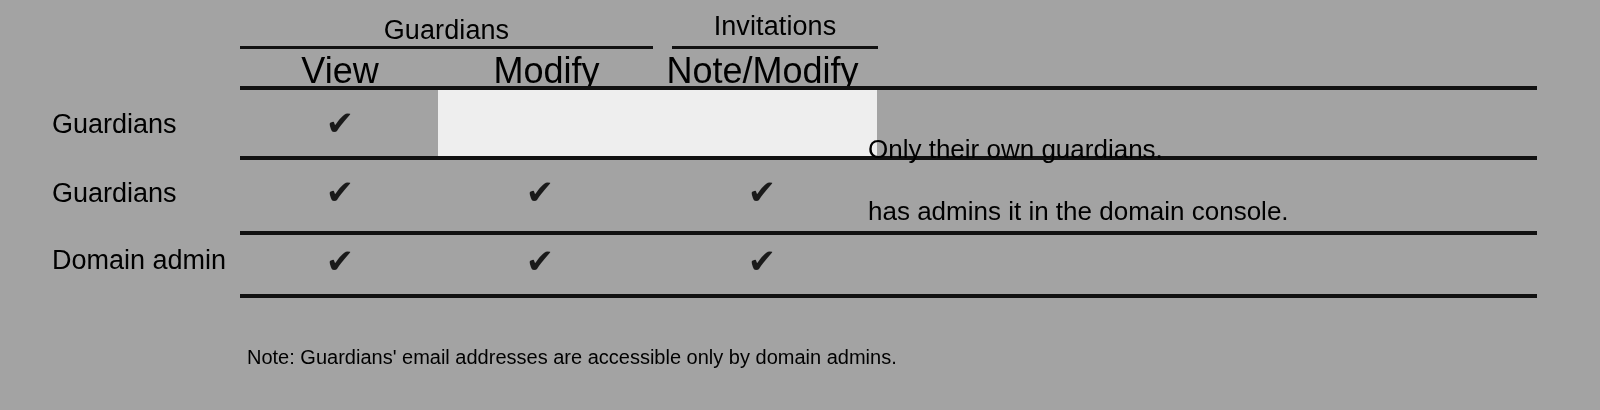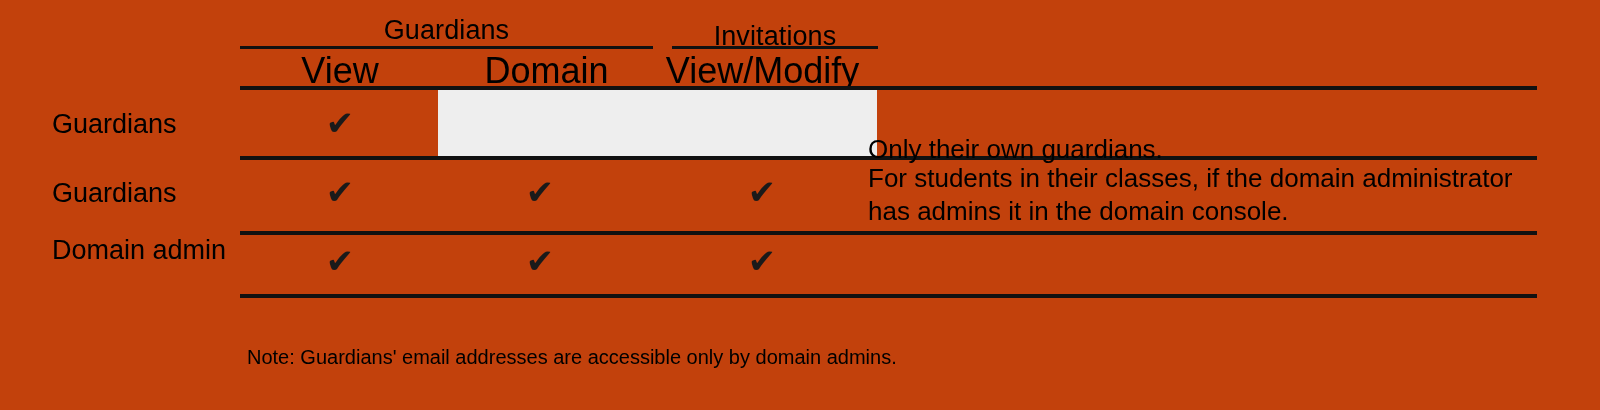--- a/index.html
+++ b/index.html
@@ -11,21 +11,21 @@
     width: 1600px;
     height: 410px;
     font-family: "Liberation Sans", sans-serif;
     color: #000000;
     overflow: hidden;
   }
   #canvas {
     position: relative;
     width: 1600px;
     height: 410px;
-    background: #c2410c;
+    background: #a3a3a3;
   }
 
   
   .rule-main {
     position: absolute;
     left: 240px;
     width: 1297px;
     height: 4px;
     background: #111111;
   }
@@ -87,30 +87,30 @@
     color: #1a1a1a;
   }
 </style>
 </head>
 <body>
 
 <div id="canvas">
 
   <div class="group-head" style="left:240px; top:14px; width:413px;">Guardians</div>
 
-  <div class="group-head" style="left:672px; top:20px; width:206px;">Invitations</div>
+  <div class="group-head" style="left:672px; top:10px; width:206px;">Invitations</div>
 
   <div class="rule-group" style="left:240px; top:46px; width:413px;"></div>
   <div class="rule-group" style="left:672px; top:46px; width:206px;"></div>
 
   <div class="col-head" style="left:240px; top:55px; width:200px;">View</div>
 
-  <div class="col-head" style="left:440px; top:55px; width:213px;">Domain</div>
+  <div class="col-head" style="left:440px; top:55px; width:213px;">Modify</div>
 
-  <div class="col-head" style="left:660px; top:55px; width:205px;">View/Modify</div>
+  <div class="col-head" style="left:660px; top:55px; width:205px;">Note/Modify</div>
 
   <div class="rule-main" style="top:86px;"></div>
   <div class="rule-main" style="top:156px;"></div>
   <div class="rule-main" style="top:231px;"></div>
   <div class="rule-main" style="top:294px;"></div>
 
   <div class="grey-cell" style="left:438px; top:90px; width:439px; height:66px;"></div>
 
   <div class="row-label" style="left:52px; top:108px;">Guardians</div>
 
@@ -123,25 +123,24 @@
   <div class="desc" style="left:868px; top:109px; width:650px;margin-top:24px;">Only their own guardians.</div>
 
   <div class="row-label" style="left:52px; top:177px;">Guardians</div>
 
   <div class="check" style="left:310px; top:175px;">✔</div>
 
   <div class="check" style="left:510px; top:175px;">✔</div>
 
   <div class="check" style="left:732px; top:175px;">✔</div>
 
-  <div class="desc" style="left:868px; top:162px; width:660px;">For students in their classes, if the domain administrator</div>
 
   <div class="desc" style="left:868px; top:195px; width:660px;">has admins it in the domain console.</div>
 
-  <div class="row-label" style="left:52px; top:234px;">Domain admin</div>
+  <div class="row-label" style="left:52px; top:244px;">Domain admin</div>
 
   <div class="check" style="left:310px; top:244px;">✔</div>
 
   <div class="check" style="left:510px; top:244px;">✔</div>
 
   <div class="check" style="left:732px; top:244px;">✔</div>
 
 
   <div class="note" style="left:247px; top:341px;">Note: Guardians' email addresses are accessible only by domain admins.</div>
 

